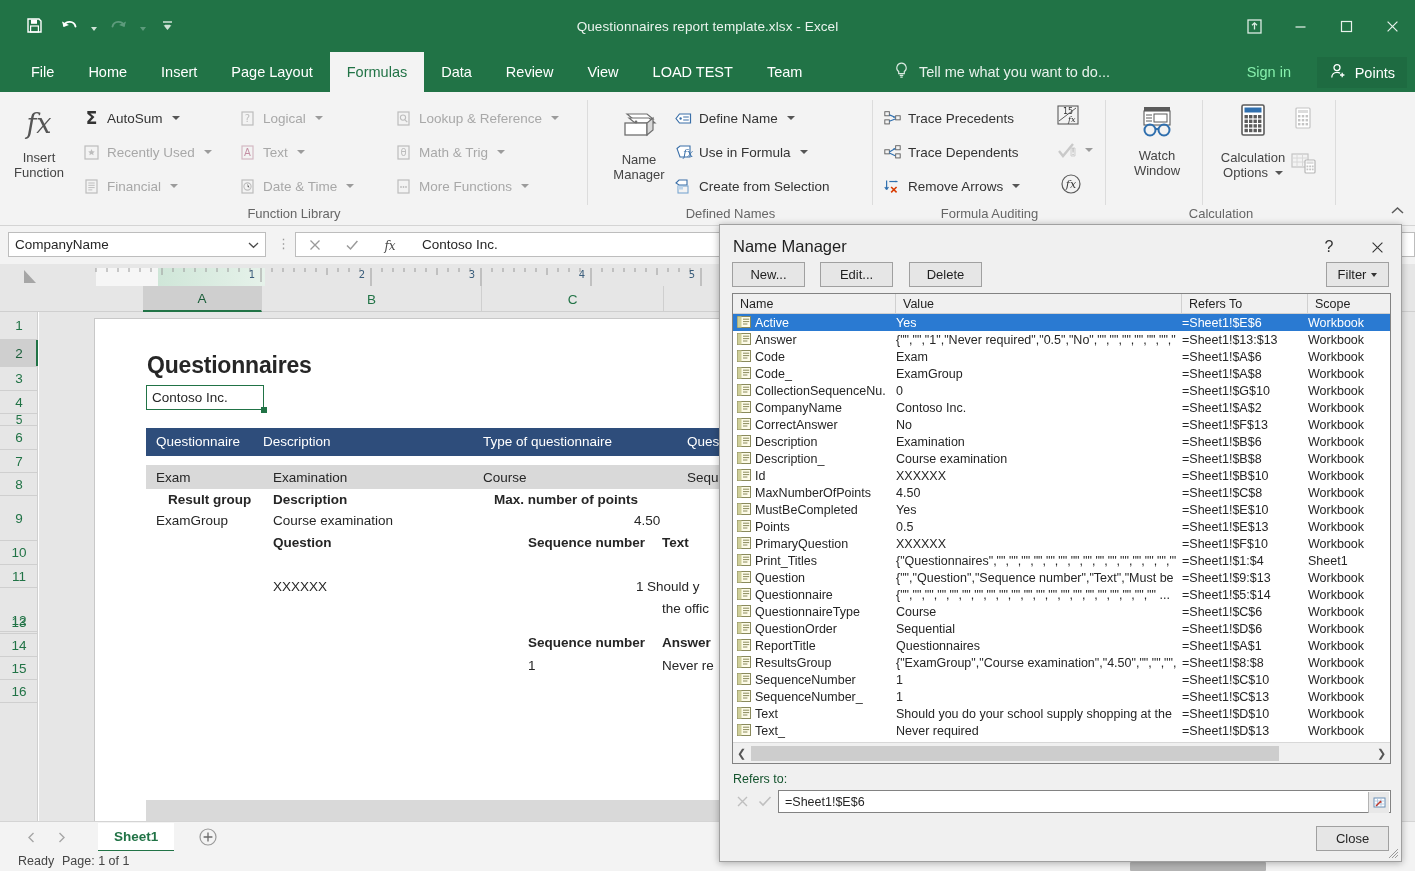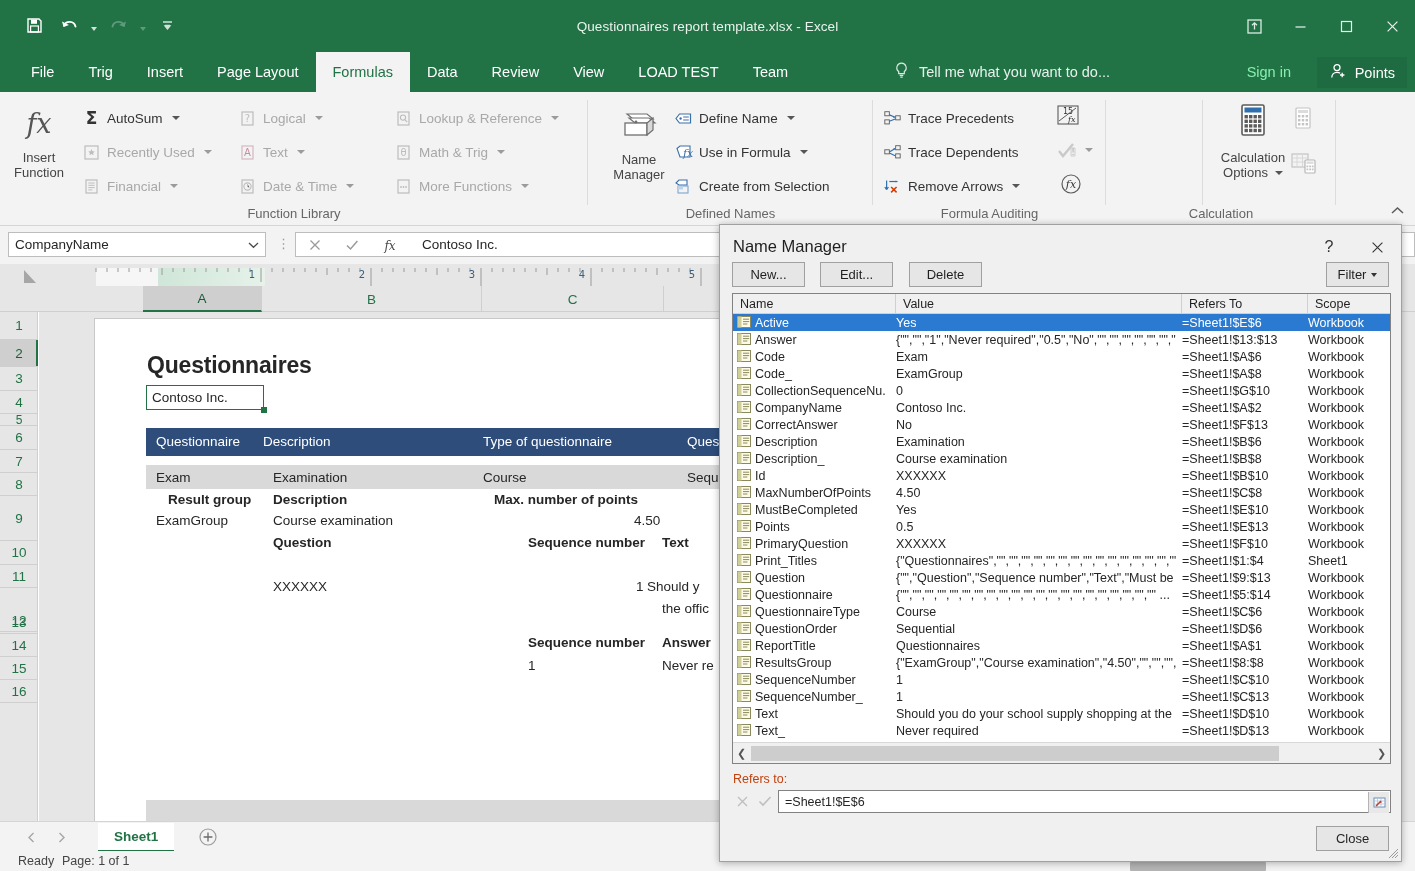--- a/index.html
+++ b/index.html
@@ -183,21 +183,21 @@
   .lc-name{ left:22px; width:130px; }
   .lc-val{ left:163px; width:280px; }
   .lc-ref{ left:449px; width:120px; }
   .lc-scope{ left:575px; width:78px; }
   .nicon{ position:absolute; left:4px; top:2px; width:14px; height:12px; }
 
   #hscroll-dlg{ position:absolute; left:0; bottom:0; width:657px; height:21px; background:#f0f0f0; border-top:1px solid #d8d8d8;}
   .hs-arrow{ position:absolute; top:0; width:17px; height:20px; display:flex; align-items:center; justify-content:center; cursor:pointer; color:#555; font-size:11px;}
   #hs-thumb{ position:absolute; left:18px; top:3px; width:528px; height:15px; background:#cdcdcd; cursor:pointer;}
 
-  #refers-lbl{ position:absolute; left:13px; top:547px; font-size:12.5px; color:#c2410c;}
+  #refers-lbl{ position:absolute; left:13px; top:547px; font-size:12.5px; color:#14532d;}
   #refers-x{ position:absolute; left:11px; top:565px; width:22px; height:22px; display:flex; align-items:center; justify-content:center;}
   #refers-ok{ position:absolute; left:34px; top:565px; width:22px; height:22px; display:flex; align-items:center; justify-content:center;}
   #refers-input{
     position:absolute; left:58px; top:565px; width:613px; height:23px; background:#fff; border:1px solid #828282;
     display:flex; align-items:center; padding-left:6px; font-size:12.5px; cursor:text;
   }
   #refers-pick{ position:absolute; right:1px; top:1px; width:21px; height:21px; background:#e8e8e8; border-left:1px solid #b4b4b4; display:flex;align-items:center;justify-content:center; cursor:pointer;}
   #dlg-close-btn{
     position:absolute; right:12px; top:601px; width:73px; height:25px; background:#e6e6e6;
     border:1px solid #a0a0a0; display:flex; align-items:center; justify-content:center;
@@ -265,21 +265,21 @@
       <svg width="15" height="15" viewBox="0 0 15 15">
           <path d="M2.6 2.6l9.8 9.8M12.4 2.6l-9.8 9.8" stroke="#e8f2ec" stroke-width="1.2"></path>
         </svg>
     </div>
   </div>
 </div>
 
 <div id="tabsrow">
   <div id="tabs">
     <div class="tab">File</div>
-    <div class="tab">Trig</div>
+    <div class="tab">Home</div>
     <div class="tab">Insert</div>
     <div class="tab">Page Layout</div>
     <div class="tab active">Formulas</div>
     <div class="tab">Data</div>
     <div class="tab">Review</div>
     <div class="tab">View</div>
     <div class="tab">LOAD TEST</div>
     <div class="tab">Team</div>
   </div>
   <div id="tellme">
@@ -527,20 +527,35 @@
           <circle cx="12" cy="12" r="9" fill="none" stroke="#5b5b5b" stroke-width="1.2"></circle>
           <text x="12" y="16" font-size="11" font-style="italic" fill="#333" text-anchor="middle" font-family="DejaVu Serif, serif">fx</text>
         </svg>
     </div>
 
     <div class="grp-label">Formula Auditing</div>
     <div class="grp-sep" style="right:0;"></div>
   </div>
 
   <div class="grp" style="left:1106px; width:230px;">
+    <div class="bigbtn" style="left:12px; top:10px; width:78px;">
+      <span>
+        <svg width="48" height="40" viewBox="0 0 48 40">
+          <rect x="11" y="5" width="26" height="4" fill="#5b5b5b"></rect>
+          <rect x="11" y="9" width="26" height="14" fill="#fff" stroke="#5b5b5b" stroke-width="1.1"></rect>
+          <rect x="21" y="12" width="13" height="8" fill="none" stroke="#5b5b5b" stroke-width="1"></rect>
+          <path d="M13 13h6M13 16h6M13 19h6" stroke="#5b5b5b" stroke-width="1"></path>
+          <circle cx="17" cy="28" r="5.5" fill="none" stroke="#2f6fae" stroke-width="2"></circle>
+          <circle cx="31" cy="28" r="5.5" fill="none" stroke="#2f6fae" stroke-width="2"></circle>
+          <path d="M22.5 27h3" stroke="#2f6fae" stroke-width="2"></path>
+        </svg>
+      </span>
+      <span class="bl">Watch</span>
+      <span class="bl" style="margin-top:0">Window</span>
+    </div>
     <div class="grp-sep" style="left:96px;"></div>
 
     <div class="bigbtn" style="left:104px; top:10px; width:86px;">
       <span>
         <svg width="42" height="42" viewBox="0 0 42 42">
           <rect x="10" y="3" width="22" height="30" rx="1.5" fill="#fff" stroke="#5b5b5b" stroke-width="1.6"></rect>
           <rect x="12.5" y="5.5" width="17" height="5" fill="#2f6fae"></rect>
           <g fill="#5b5b5b">
             <rect x="12.5" y="13" width="3.4" height="3.4"></rect>
               <rect x="17" y="13" width="3.4" height="3.4"></rect>

